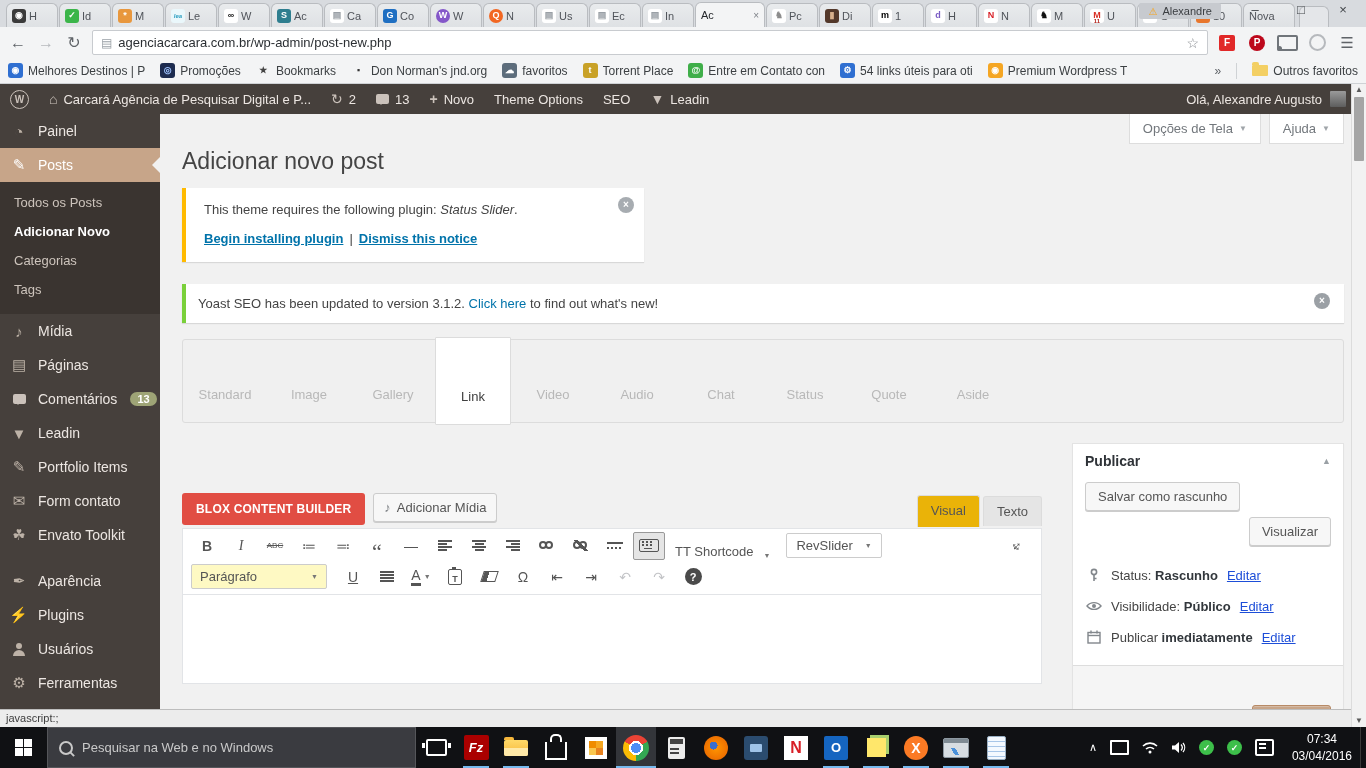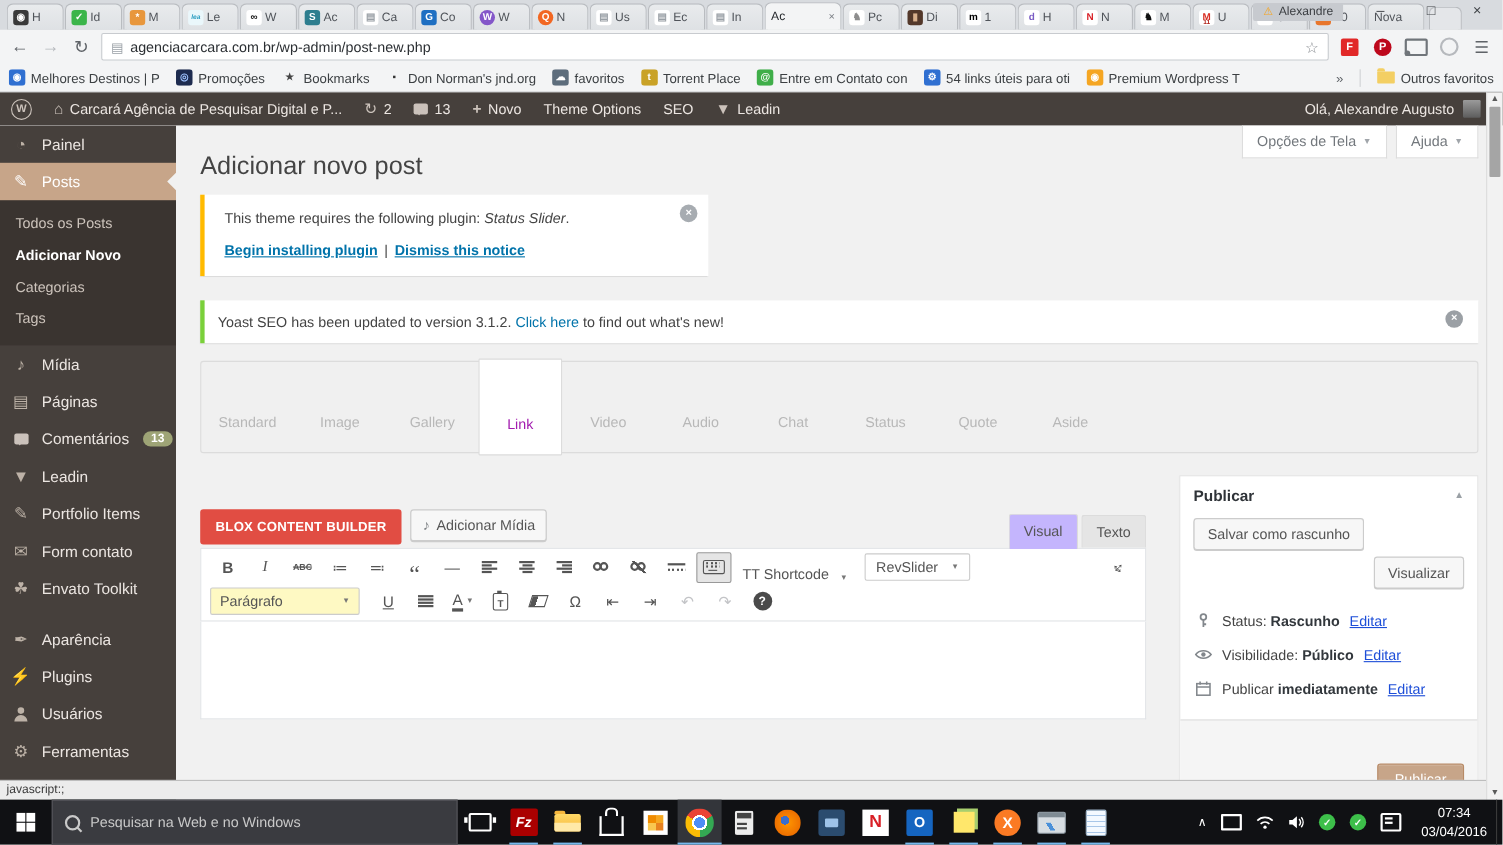--- a/index.html
+++ b/index.html
@@ -75,63 +75,63 @@
   .submenu{background:#3a3430;padding:6px 0 10px}
   .submenu .sub{display:block;padding:7px 0 7px 14px;color:#cdc4bc;font-size:13px;cursor:pointer}
   .submenu .sub.current{color:#fff;font-weight:700}
   .badge{margin-left:4px;background:#9ea476;color:#fff;border-radius:9px;font-size:11px;padding:1px 7px;font-weight:700}
   .msep{height:12px}
   .i-person{width:14px;height:13px;position:relative;display:inline-block}
   .i-person::before{content:"";position:absolute;top:0;left:4px;width:6px;height:6px;border-radius:50%;background:#bdb2a7}
   .i-person::after{content:"";position:absolute;bottom:0;left:1px;width:12px;height:6px;border-radius:6px 6px 0 0;background:#bdb2a7}
 
   
-  .main{flex:1;position:relative;padding:3px 22px;overflow:hidden}
+  .main{flex:1;position:relative;padding:14px 22px;overflow:hidden}
   .screen-opts{position:absolute;top:0;right:22px;display:flex;gap:8px;z-index:3}
   .s-tab{background:#fff;border:1px solid #ddd;border-top:none;padding:7px 13px;font-size:13px;color:#72777c;display:flex;gap:6px;align-items:center}
   .s-caret{font-size:8px;color:#a0a5aa}
   h1.page-title{font-size:23px;font-weight:400;color:#444;margin:20px 0 12px;line-height:1.2}
 
   .notice1{width:400px;background:#fff;border-left:4px solid #ffba00;box-shadow:0 1px 1px rgba(0,0,0,.1);padding:14px 40px 16px 18px;position:relative;margin-bottom:22px;font-size:13px;color:#444}
   .notice1 p{margin:0 0 14px}
   .notice2{background:#fff;border-left:4px solid #7ad03a;box-shadow:0 1px 1px rgba(0,0,0,.1);padding:12px 44px 12px 12px;position:relative;margin-bottom:16px;font-size:13px;color:#444}
   .dismiss{position:absolute;top:9px;right:10px;width:16px;height:16px;border-radius:50%;background:#a7acb1;color:#fff;font-size:10px;display:flex;align-items:center;justify-content:center;font-weight:700;cursor:pointer}
   .notice2 .dismiss{top:9px;right:14px;background:#9ba0a5}
   a.wplink{color:#0073aa;text-decoration:none;cursor:pointer}
   a.wplink.u{text-decoration:underline;font-weight:600}
   .nsep{color:#444;margin:0 6px}
 
   .format-panel{background:#f0f0f0;border:1px solid #dcdcdc;border-radius:3px;height:82px;display:flex;margin-bottom:20px}
   .ftab{width:84px;height:100%;display:flex;align-items:flex-end;justify-content:center;padding-bottom:20px;font-size:13px;color:#b8b8b8;box-sizing:border-box;cursor:pointer}
-  .ftab.active{background:#fff;border:1px solid #dcdcdc;height:88px;align-self:center;width:76px;color:#a21caf;border-radius:1px}
+  .ftab.active{background:#fff;border:1px solid #dcdcdc;height:88px;align-self:center;width:76px;color:#404040;border-radius:1px}
 
   .columns{display:flex;gap:30px}
   .col-main{flex:1;min-width:0}
   .col-side{width:272px;flex:none}
 
   .title-wrap{position:relative}
   #post-title{width:100%;height:38px;box-sizing:border-box;border:1px solid #5b9dd9;box-shadow:0 0 2px rgba(30,140,190,.8);border-radius:3px;padding:0 10px;font-size:24px;font-family:"Liberation Sans",sans-serif;color:#333;background:#fff}
   #post-title::placeholder{color:#8b9094;opacity:1}
   .caret{position:absolute;left:9px;top:8px;width:1px;height:22px;background:#222}
 
-  .editor-head{display:flex;align-items:flex-end;margin-top:31px}
+  .editor-head{display:flex;align-items:center;margin-top:50px}
   .blox-btn{background:#e14d43;color:#fff;font-weight:700;font-size:12px;padding:9px 14px;border-radius:3px;letter-spacing:.2px;margin-bottom:3px;cursor:pointer}
   .add-media{background:#f7f7f7;border:1px solid #ccc;box-shadow:0 1px 0 #ccc;border-radius:3px;padding:6px 10px;font-size:13px;color:#555;display:flex;gap:6px;align-items:center;margin:0 0 6px 8px;cursor:pointer}
   .media-note{color:#7b7f83;font-size:13px}
   .editor-tabs{margin-left:auto;display:flex;align-items:flex-end}
   .wp-tab{padding:7px 13px;font-size:13px;color:#555;background:#e5e5e5;border:1px solid #dcdcdc;border-bottom:none;margin-left:3px;border-radius:3px 3px 0 0;cursor:pointer}
-  .wp-tab.active{background:#c4b5fd;padding-bottom:9px;margin-bottom:-1px;z-index:2;position:relative}
+  .wp-tab.active{background:#eab308;padding-bottom:9px;margin-bottom:-1px;z-index:2;position:relative}
 
   .mce-toolbar{background:#fff;border:1px solid #e2e4e7;position:relative;z-index:1}
   .mce-row{display:flex;align-items:center;padding:3px 8px;gap:2px}
   .mce-row + .mce-row{padding-top:0}
   .mbtn{min-width:24px;height:26px;display:flex;align-items:center;justify-content:center;color:#555;font-size:14px;padding:0 3px;border:1px solid transparent;border-radius:2px;cursor:pointer}
   .mbtn.pressed{border-color:#999;background:#e5e5e5}
   .g-b{font-weight:700}.g-i{font-style:italic;font-family:"Liberation Serif",serif}
-  .g-strike{font-size:8px;text-decoration:line-through;font-weight:700}
+  .g-strike{font-size:8px;text-decoration:line-through;font-weight:400}
   .g-quote{font-size:22px;font-family:"Liberation Serif",serif;line-height:0;padding-top:12px}
   .g-u{text-decoration:underline}
   .g-color{border-bottom:3px solid #555;line-height:1;padding-bottom:1px}
   .mini-caret{font-size:7px;color:#777;margin-left:3px}
   .dim{color:#c3c4c7}
   .g-help{width:17px;height:17px;border-radius:50%;background:#4a4a4a;color:#fff;font-size:11px;font-weight:700;display:flex;align-items:center;justify-content:center}
   .bars{width:14px;height:11px;background-repeat:no-repeat}
   .bars.al{background-image:linear-gradient(#555,#555),linear-gradient(#555,#555),linear-gradient(#555,#555),linear-gradient(#555,#555);background-size:14px 2px,9px 2px,14px 2px,9px 2px;background-position:0 0,0 3px,0 6px,0 9px}
   .bars.ac{background-image:linear-gradient(#555,#555),linear-gradient(#555,#555),linear-gradient(#555,#555),linear-gradient(#555,#555);background-size:14px 2px,9px 2px,14px 2px,9px 2px;background-position:0 0,center 3px,0 6px,center 9px}
   .bars.ar{background-image:linear-gradient(#555,#555),linear-gradient(#555,#555),linear-gradient(#555,#555),linear-gradient(#555,#555);background-size:14px 2px,9px 2px,14px 2px,9px 2px;background-position:0 0,right 3px,0 6px,right 9px}

